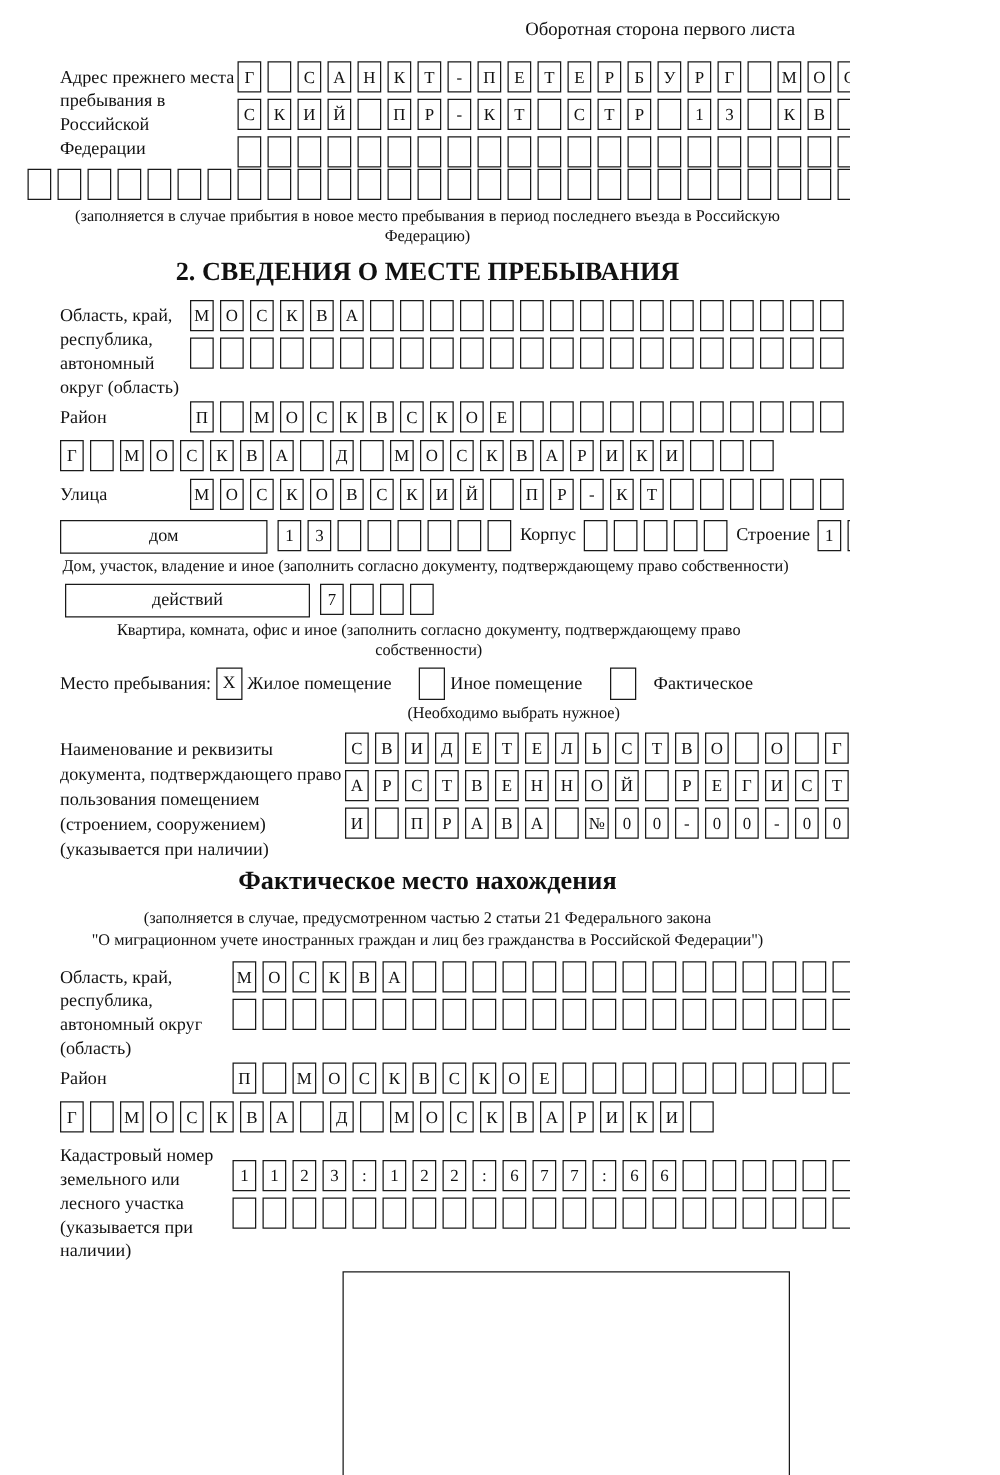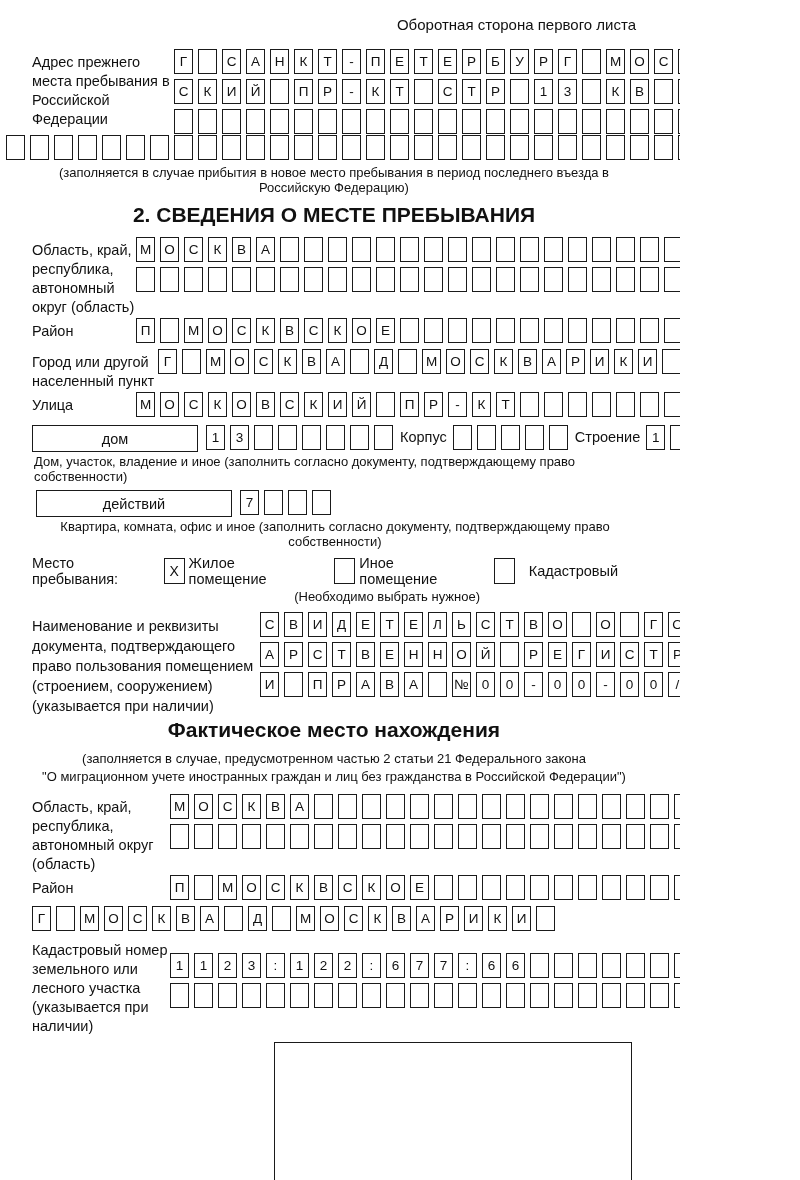--- a/index.html
+++ b/index.html
@@ -1,21 +1,21 @@
 <!DOCTYPE html>
 <html><head>
 <meta charset="utf-8">
 <style>
   html,body{margin:0;padding:0;background:#fff;}
   .page{
     position:relative;
     width:680px;height:1180px;
     box-sizing:border-box;
-    padding:16px 44px 0 32px;
-    font-family:Liberation Sans, sans-serif;
+    padding:16px 44px 0 48px;
+    font-family:Liberation Serif, serif;
     color:#111;
     overflow:hidden;
   }
   .header-note{text-align:right;font-size:15px;margin-bottom:16px;}
   
   .frow{display:flex;align-items:flex-start;margin-bottom:1px;}
   .flabel{font-size:14.5px;line-height:19px;flex-shrink:0;padding-top:4px;}
   .rows-col{display:flex;flex-direction:column;}
   .cellrow{display:flex;flex-wrap:nowrap;margin-bottom:5px;}
   .cell{
@@ -278,21 +278,20 @@
         <span class="cell"></span>
         <span class="cell"></span>
         <span class="cell"></span>
         <span class="cell"></span>
         <span class="cell"></span>
         <span class="cell"></span>
       </div>
   </div>
 
   <div class="frow">
-    <div class="flabel lbl-128">Город или другой населенный пункт</div>
     <div class="cellrow">
         <span class="cell">Г</span>
         <span class="cell"></span>
         <span class="cell">М</span>
         <span class="cell">О</span>
         <span class="cell">С</span>
         <span class="cell">К</span>
         <span class="cell">В</span>
         <span class="cell">А</span>
         <span class="cell"></span>
@@ -386,21 +385,21 @@
   </div>
   <div class="note" style="text-align:center;margin-left:2px;">Квартира, комната, офис и иное (заполнить согласно документу, подтверждающему право собственности)</div>
 
   <div class="mesto-row">
     <span>Место пребывания:</span>
     <span class="checkbox">X</span>
     <span class="opt-label">Жилое помещение</span>
     <span class="checkbox"></span>
     <span class="opt-label">Иное помещение</span>
     <span class="checkbox" style="margin-right:14px;"></span>
-    <span class="opt-label">Кадастровый</span>
+    <span class="opt-label">Фактическое</span>
   </div>
   <div class="mesto-note">(Необходимо выбрать нужное)</div>
 
   <div class="frow">
     <div class="flabel doc-label lbl-225">Наименование и реквизиты документа, подтверждающего право пользования помещением (строением, сооружением) (указывается при наличии)</div>
     <div class="rows-col">
       <div class="cellrow">
           <span class="cell">С</span>
           <span class="cell">В</span>
           <span class="cell">И</span>

